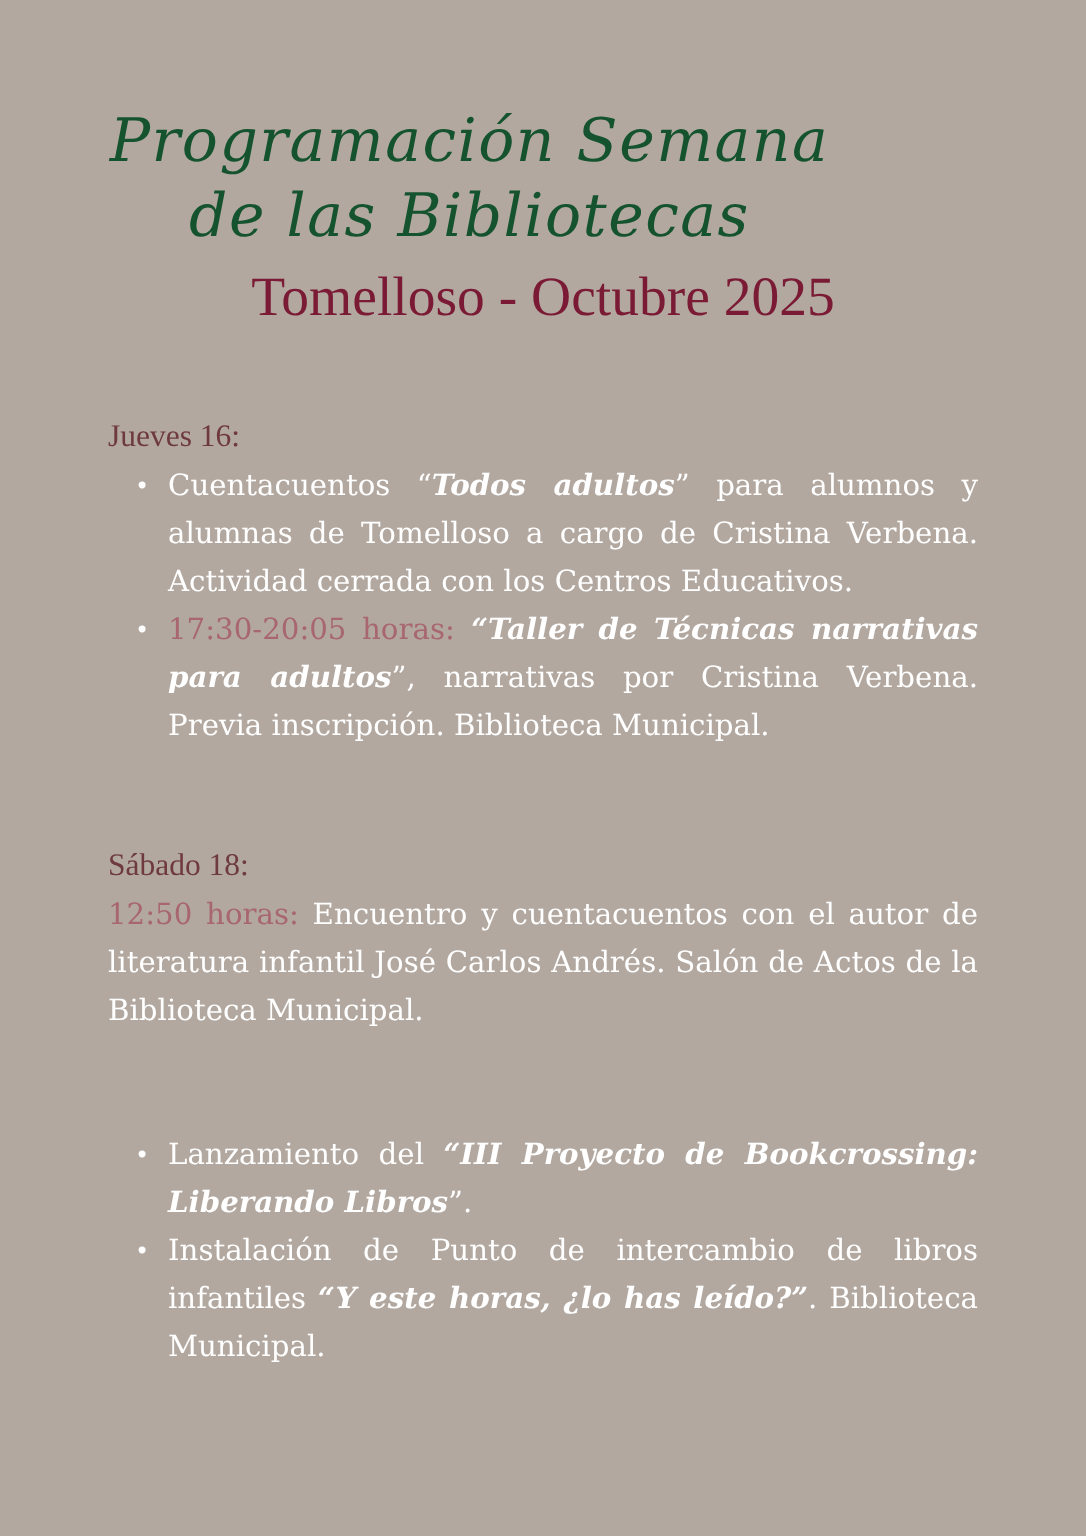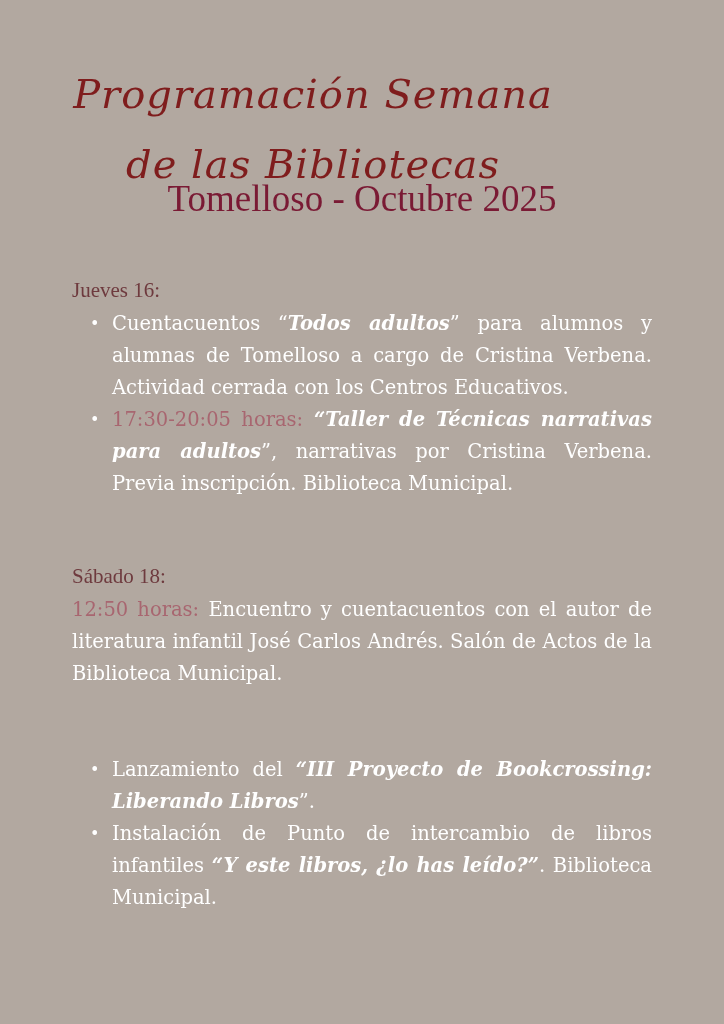--- a/index.html
+++ b/index.html
@@ -10,27 +10,27 @@
       overflow: hidden;
       font-family: "DejaVu Serif", "Liberation Serif", serif;
       color: #ffffff;
     }
     .title-script {
       position: absolute; left: 0; width: 626px;
       text-align: center;
       font-family: "DejaVu Serif", "Liberation Serif", serif;
       font-style: italic;
       font-weight: 300;
-      color: #7f1d1d;
+      color: #14532d;
       font-size: 40px;
       letter-spacing: 1px;
       line-height: 52px;
     }
     .title-line1 { top: 68px; }
-    .title-line2 { top: 138px; }
+    .title-line2 { top: 118px; }
     .subtitle {
       position: absolute; left: 0; width: 724px; top: 176px;
       text-align: center;
       font-family: "Liberation Serif", "DejaVu Serif", serif;
       font-size: 37px;
       color: #7a1a34;
       line-height: 46px;
     }
     .section { position: absolute; left: 72px; width: 580px; }
     .day-heading {
@@ -89,16 +89,16 @@
 </section>
 
 <section class="section sec-lunes">
   <ul class="events">
     <li class="body-text">
       <span class="bullet">•</span>
       <span>Lanzamiento del </span><span class="em">“</span><span class="em">III Proyecto de Bookcrossing: Liberando Libros</span><span>”</span><span>.</span>
     </li>
     <li class="body-text">
       <span class="bullet">•</span>
-      <span>Instalación de Punto de intercambio de libros infantiles </span><span class="em">“Y este libros, ¿lo has leído?”</span><span>. Biblioteca Municipal.</span>
+      <span>Instalación de Punto de intercambio de libros infantiles </span><span class="em">“Y este horas, ¿lo has leído?”</span><span>. Biblioteca Municipal.</span>
     </li>
   </ul>
 </section>
 
 </body></html>

